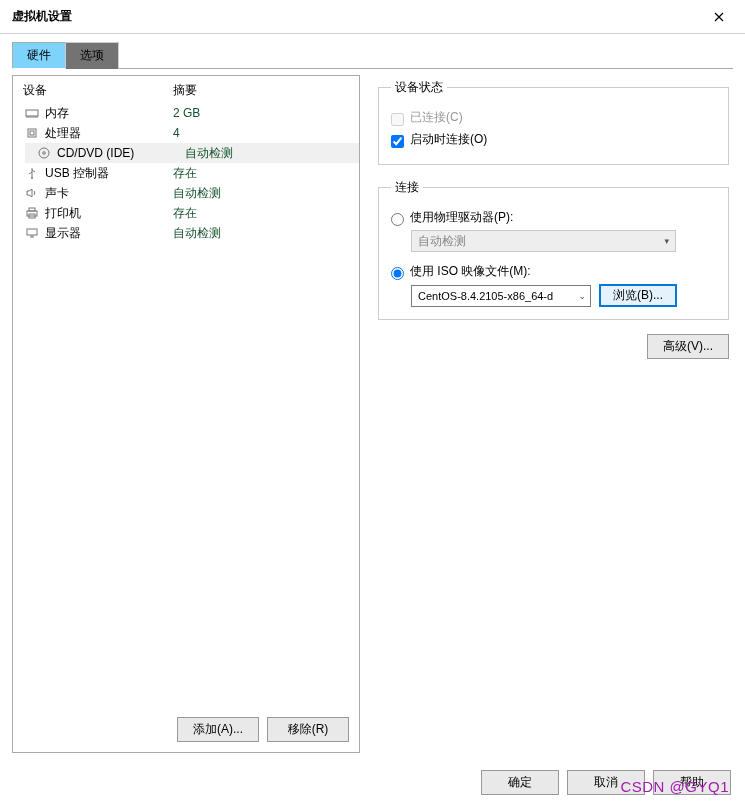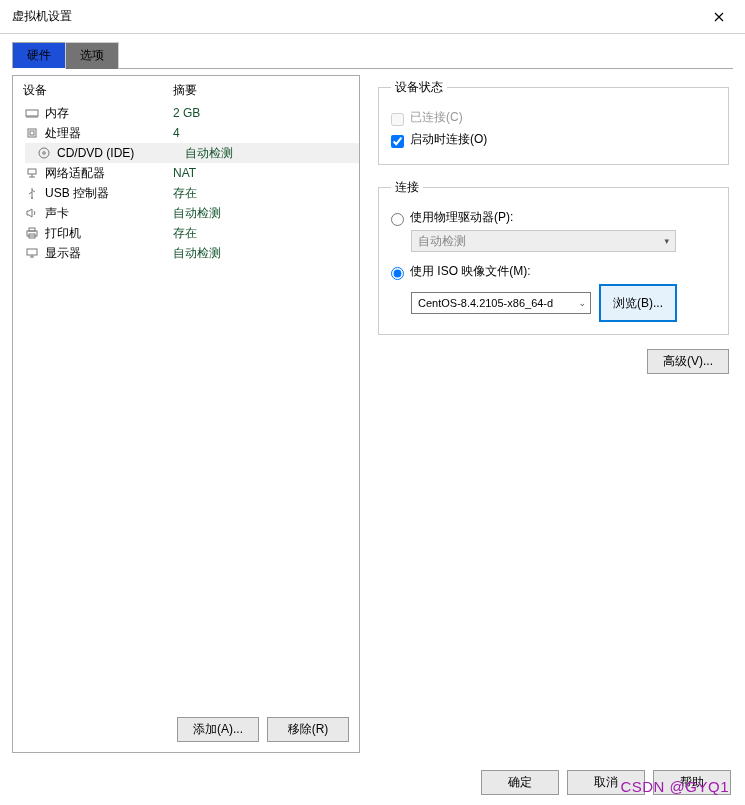--- a/index.html
+++ b/index.html
@@ -1,22 +1,22 @@
 <!DOCTYPE html>
 <html><head>
 <meta charset="utf-8">
 <style>
 * { box-sizing: border-box; margin: 0; padding: 0; }
 body { font-family: "Microsoft YaHei", "Segoe UI", Tahoma, sans-serif; font-size: 12px; background: #fff; color: #000; width: 745px; height: 805px; overflow: hidden; position: relative; }
 .titlebar { display: flex; align-items: center; justify-content: space-between; padding: 8px 12px; border-bottom: 1px solid #d0d0d0; height: 34px; }
-.titlebar .t { font-size: 12px; }
+.titlebar .t { font-size: 12px; font-weight: bold; }
 .close-btn { width: 28px; height: 24px; display: flex; align-items: center; justify-content: center; cursor: pointer; font-size: 14px; }
 .dialog-body { padding: 8px 12px 12px 12px; }
 .tabs { display: flex; position: relative; margin-bottom: 0; }
-.tab { padding: 4px 14px; border: 1px solid #aaa; border-bottom: none; background: #1d4ed8; font-size: 12px; cursor: pointer; margin-right: -1px; position: relative; z-index: 2; }
+.tab { padding: 4px 14px; border: 1px solid #aaa; border-bottom: none; background: #7dd3fc; font-size: 12px; cursor: pointer; margin-right: -1px; position: relative; z-index: 2; }
 .tab.inactive { background: #737373; border-color: #ccc; }
 .tab-strip-line { border-bottom: 1px solid #aaa; position: absolute; left: 0; right: 0; bottom: 0; z-index: 1; }
 .tab.active { border-bottom: 1px solid #fff; }
 .content-row { display: flex; gap: 14px; margin-top: 6px; }
 .left-panel { width: 348px; border: 1px solid #aaa; height: 678px; position: relative; background: #fff; }
 .dev-header { display: flex; padding: 6px 10px 4px 10px; }
 .col1 { width: 150px; }
 .col2 { flex: 1; }
 .dev-list { }
 .dev-row { display: flex; align-items: center; padding: 2px 6px 2px 10px; height: 20px; cursor: default; }
@@ -29,21 +29,21 @@
 .right-panel { flex: 1; padding: 4px 4px 0 4px; }
 fieldset { border: 1px solid #ccc; padding: 8px 12px 12px 12px; margin-bottom: 14px; }
 legend { padding: 0 4px; font-size: 12px; }
 .chk-row { display: flex; align-items: flex-end; margin: 4px 0; height: 18px; }
 .chk-row input[type=checkbox], .chk-row input[type=radio] { margin-right: 6px; }
 .chk-row.disabled { color: #999; }
 .indent-block { margin-left: 20px; margin-top: 4px; }
 .select-dis { width: 265px; height: 22px; border: 1px solid #c8c8c8; background: #eee; color: #888; padding: 2px 6px; display: flex; align-items: center; justify-content: space-between; }
 .iso-row { display: flex; gap: 8px; align-items: center; margin-left: 20px; }
 .combo { width: 180px; height: 22px; border: 1px solid #7a7a7a; background: #fff; display: flex; align-items: center; justify-content: space-between; padding: 0 4px 0 6px; font-size: 11px; }
-.browse-btn { width: 78px; height: 38px; border: 2px solid #0078d7; background: #e5f1fb; text-align: center; display: flex; align-items: center; justify-content: center; cursor: pointer; font-size: 12px; }
+.browse-btn { width: 78px; height: 23px; border: 2px solid #0078d7; background: #e5f1fb; text-align: center; display: flex; align-items: center; justify-content: center; cursor: pointer; font-size: 12px; }
 .adv-row { display: flex; justify-content: flex-end; margin-top: 0; }
 .footer { position: absolute; bottom: 10px; right: 14px; display: flex; gap: 8px; align-items: center; }
 .footer .btn { width: 78px; }
 .watermark { position: absolute; bottom: 10px; right: 16px; color: #a21caf; font-size: 15px; letter-spacing: 0.5px; pointer-events: none; z-index: 99; }
 svg { display: block; }
 .chev { font-size: 9px; color: #555; }
 </style>
 </head>
 <body>
 
@@ -96,30 +96,20 @@
                 <circle cx="7" cy="6" r="5" fill="none" stroke="#777"></circle>
                 <circle cx="7" cy="6" r="1.3" fill="none" stroke="#777"></circle>
               </svg>
             </span>
             <span class="lbl">CD/DVD (IDE)</span>
             <span class="summ">自动检测</span>
           </div>
           <div class="dev-row">
             <span class="ic">
               <svg width="14" height="12" viewBox="0 0 14 12">
-                <rect x="3" y="2" width="8" height="5" fill="none" stroke="#777"></rect>
-                <path d="M7 7v3M4 10h6" stroke="#777"></path>
-              </svg>
-            </span>
-            <span class="lbl">网络适配器</span>
-            <span class="summ">NAT</span>
-          </div>
-          <div class="dev-row">
-            <span class="ic">
-              <svg width="14" height="12" viewBox="0 0 14 12">
                 <path d="M7 1v9M7 3l3 2M7 5l-3 2" stroke="#777" fill="none"></path>
                 <circle cx="7" cy="11" r="1" fill="#777"></circle>
               </svg>
             </span>
             <span class="lbl">USB 控制器</span>
             <span class="summ">存在</span>
           </div>
           <div class="dev-row">
             <span class="ic">
               <svg width="14" height="12" viewBox="0 0 14 12">

